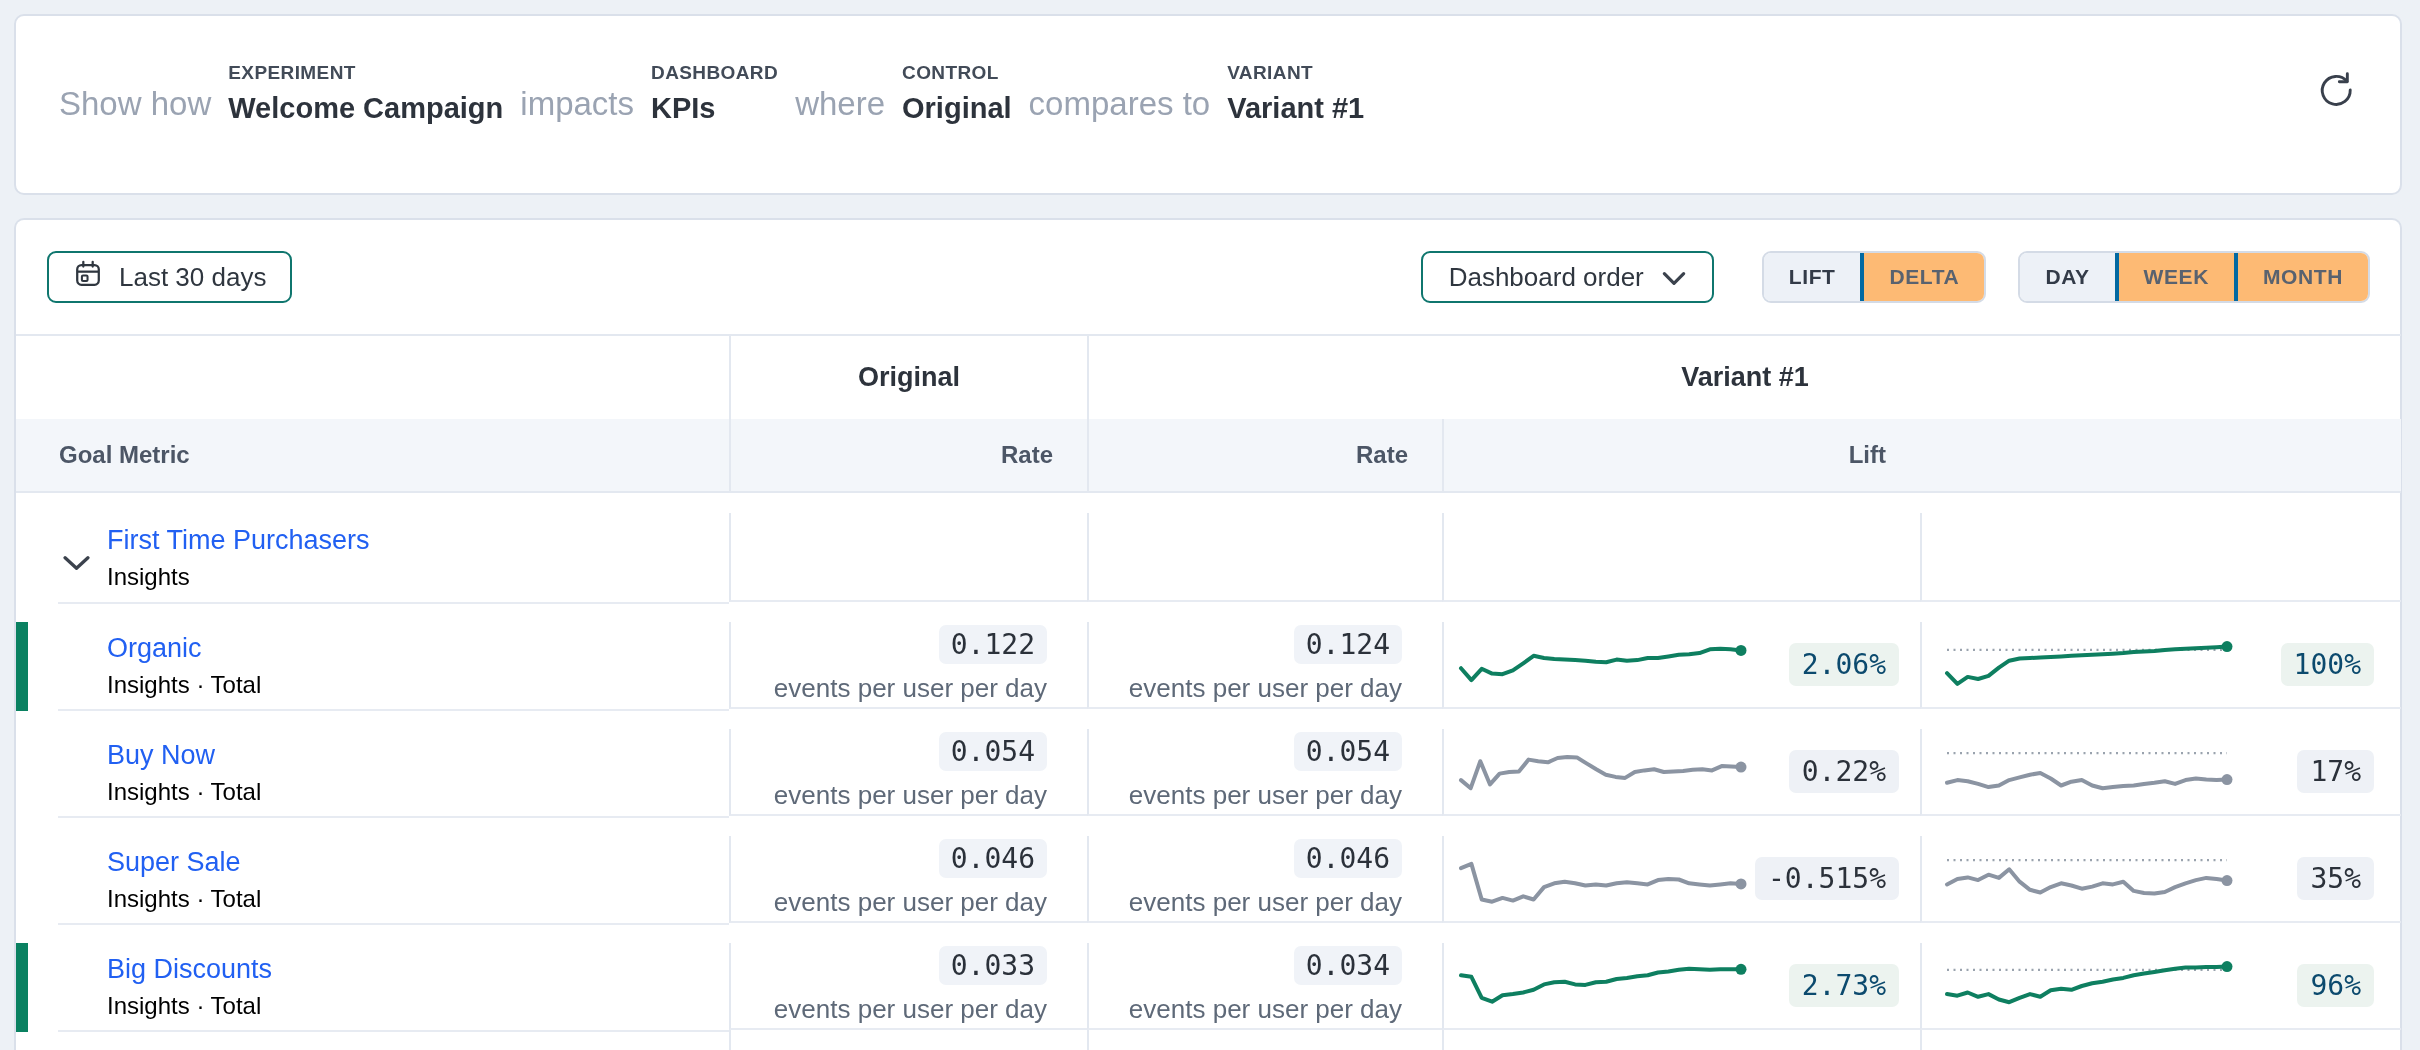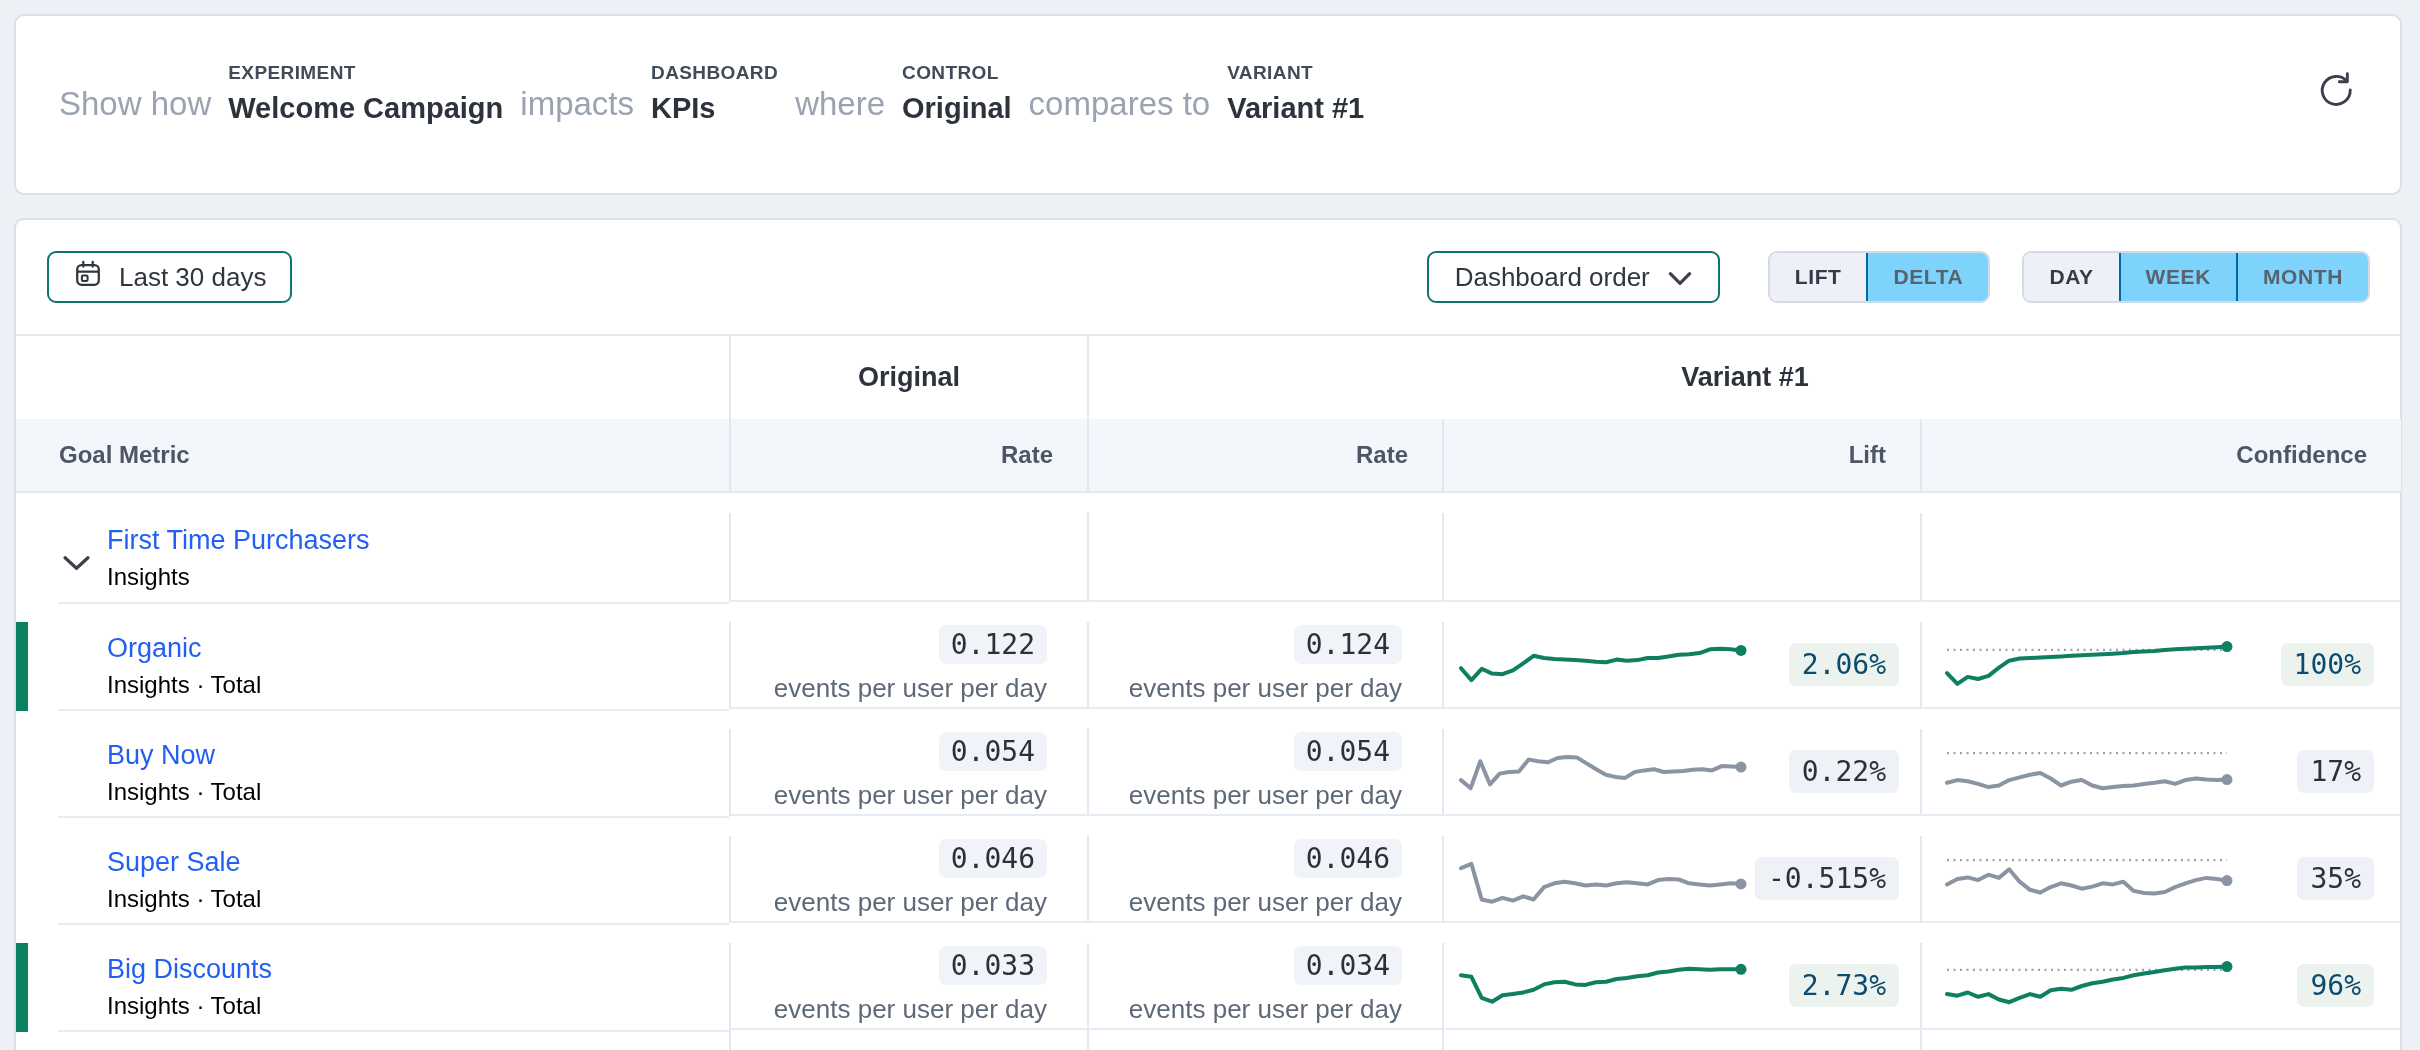--- a/index.html
+++ b/index.html
@@ -17,21 +17,21 @@
   .connector{font-size:33px;color:#9aa3b2;padding-bottom:2px;white-space:nowrap;}
   .refresh-btn{position:absolute;right:43px;top:54px;width:42px;height:42px;border:none;background:none;padding:0;cursor:pointer;}
 
   
   .toolbar{position:absolute;left:0;top:0;width:100%;height:114px;}
   .btn{box-sizing:border-box;background:#fff;border:2px solid #0f766e;border-radius:9px;height:52px;display:flex;align-items:center;font-size:26px;color:#2f363f;cursor:pointer;}
   .date-btn{position:absolute;left:31px;top:31px;gap:16px;padding:0 24px;font-weight:500;}
   .toolbar-right{position:absolute;right:30px;top:31px;display:flex;gap:32px;align-items:center;}
   .sort-btn{gap:18px;padding:0 26px;font-weight:500;margin-right:16px;}
   .segmented{display:flex;box-sizing:border-box;border:2px solid #d4dbe6;border-radius:9px;overflow:hidden;background:#fff;height:52px;}
-  .segment{display:flex;align-items:center;justify-content:center;padding:0 25px;font-size:21px;font-weight:bold;letter-spacing:.6px;color:#59626f;background:#7dd3fc;border:none;border-left:2px solid #0369a1;cursor:pointer;font-family:"Liberation Sans",sans-serif;}
+  .segment{display:flex;align-items:center;justify-content:center;padding:0 25px;font-size:21px;font-weight:bold;letter-spacing:.6px;color:#59626f;background:#fdba74;border:none;border-left:4px solid #0369a1;cursor:pointer;font-family:"Liberation Sans",sans-serif;}
   .segment:first-child{border-left:none;}
   .segment.selected{background:#edf1f7;color:#333b48;}
 
   
   .exp-table{position:absolute;left:0;top:114px;width:2385px;border-top:2px solid #e3e8f0;}
   .trow{display:grid;grid-template-columns:713px 358px 355px 478px 481px;}
   .cell{box-sizing:border-box;position:relative;}
   .vline{border-left:2px solid #e3e8f0;}
   .group-header-row{height:83px;}
   .gh-cell{display:flex;align-items:center;justify-content:center;font-size:27px;font-weight:bold;color:#2d333c;}
@@ -151,21 +151,20 @@
         <div class="cell"></div>
         <div class="cell vline gh-cell">Original</div>
         <div class="cell vline gh-cell gh-variant">Variant #1</div>
       </div>
 
       <div class="trow col-header-row">
         <div class="cell ch-cell ch-left">Goal Metric</div>
         <div class="cell vline ch-cell ch-right">Rate</div>
         <div class="cell vline ch-cell ch-right">Rate</div>
         <div class="cell vline ch-cell ch-right">Lift</div>
-        <div class="cell vline ch-cell ch-right">Confidence</div>
       </div>
 
       <div class="trow parent-row">
         <div class="cell goal-cell rowline">
           <button class="collapse-btn">
             <span>
               <svg viewBox="0 0 26 15" width="27" height="16">
                 <polyline points="2,2.5 13,12.5 24,2.5" fill="none" stroke="#3b424d" stroke-width="3.2" stroke-linecap="round" stroke-linejoin="round"></polyline>
               </svg>
             </span>

